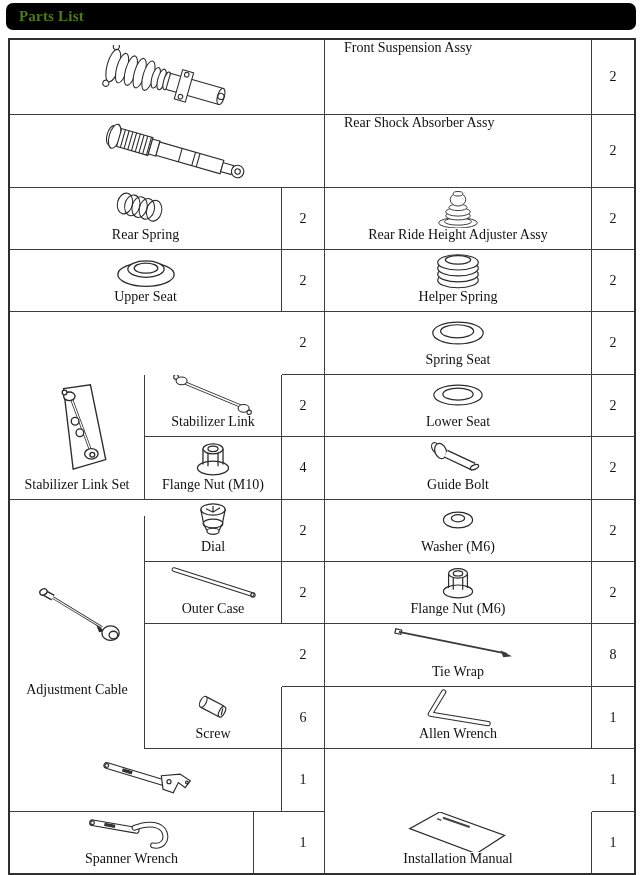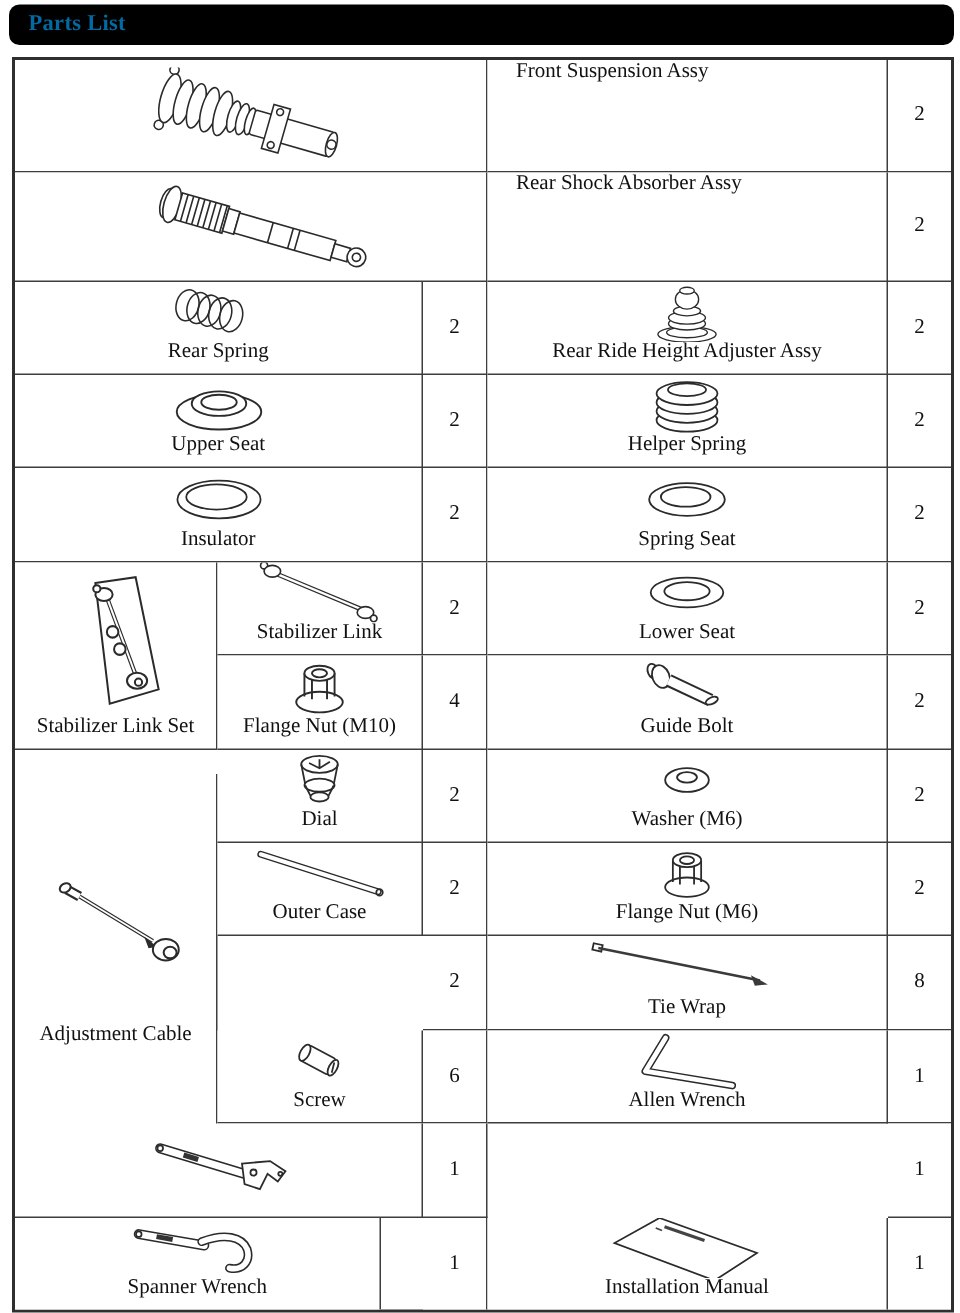--- a/index.html
+++ b/index.html
@@ -2,21 +2,21 @@
 <html><head>
 <meta charset="utf-8">
 <style>
   html,body{margin:0;padding:0;}
   body{
     width:640px;height:875px;position:relative;background:#ffffff;
     font-family:"Liberation Serif", serif;color:#111;overflow:hidden;
   }
   .hdr{
     position:absolute;left:6px;top:3px;width:630px;height:27px;
-    background:#000;border-radius:7px;color:#0369a1;display:flex;align-items:center;
+    background:#000;border-radius:7px;color:#4d7c0f;display:flex;align-items:center;
     font-weight:bold;font-size:15px;padding-left:13px;box-sizing:border-box;letter-spacing:.2px;
   }
   .tbl{
     position:absolute;left:8px;top:38px;width:628px;height:837px;
     box-sizing:border-box;border:2px solid #2f2f2f;
   }
   .c{
     position:absolute;box-sizing:border-box;
     border-right:1px solid #3d3d3d;border-bottom:1px solid #3d3d3d;
     display:flex;background:#fff;
@@ -154,29 +154,20 @@
       <ellipse class="sw" cx="46" cy="17" rx="24" ry="9"></ellipse>
       <ellipse class="s" cx="46" cy="14" rx="15" ry="5"></ellipse>
     </svg>
       </div>
     <div class="lbl">Helper Spring</div>
   </div>
   <div class="c qty no-r" style="left:582px;top:210px;width:42px;height:62px;">
     <span>2</span>
   </div>
 
-  <div class="c part" style="left:0;top:272px;width:272px;height:63px;">
-    <div class="art">
-        <svg width="94" height="42" viewBox="0 0 100 50">
-      <ellipse class="sw" cx="50" cy="25" rx="33" ry="15" stroke-width="2.4"></ellipse>
-      <ellipse class="s" cx="48" cy="23" rx="24" ry="10"></ellipse>
-    </svg>
-      </div>
-    <div class="lbl">Insulator</div>
-  </div>
   <div class="c qty" style="left:272px;top:272px;width:43px;height:63px;">
     <span>2</span>
   </div>
   <div class="c part" style="left:315px;top:272px;width:267px;height:63px;">
     <div class="art">
         <svg width="90" height="40" viewBox="0 0 100 46">
       <ellipse class="sw" cx="50" cy="23" rx="29" ry="12.5" stroke-width="2.6"></ellipse>
       <ellipse class="s" cx="49" cy="21" rx="19" ry="7.5"></ellipse>
     </svg>
       </div>

